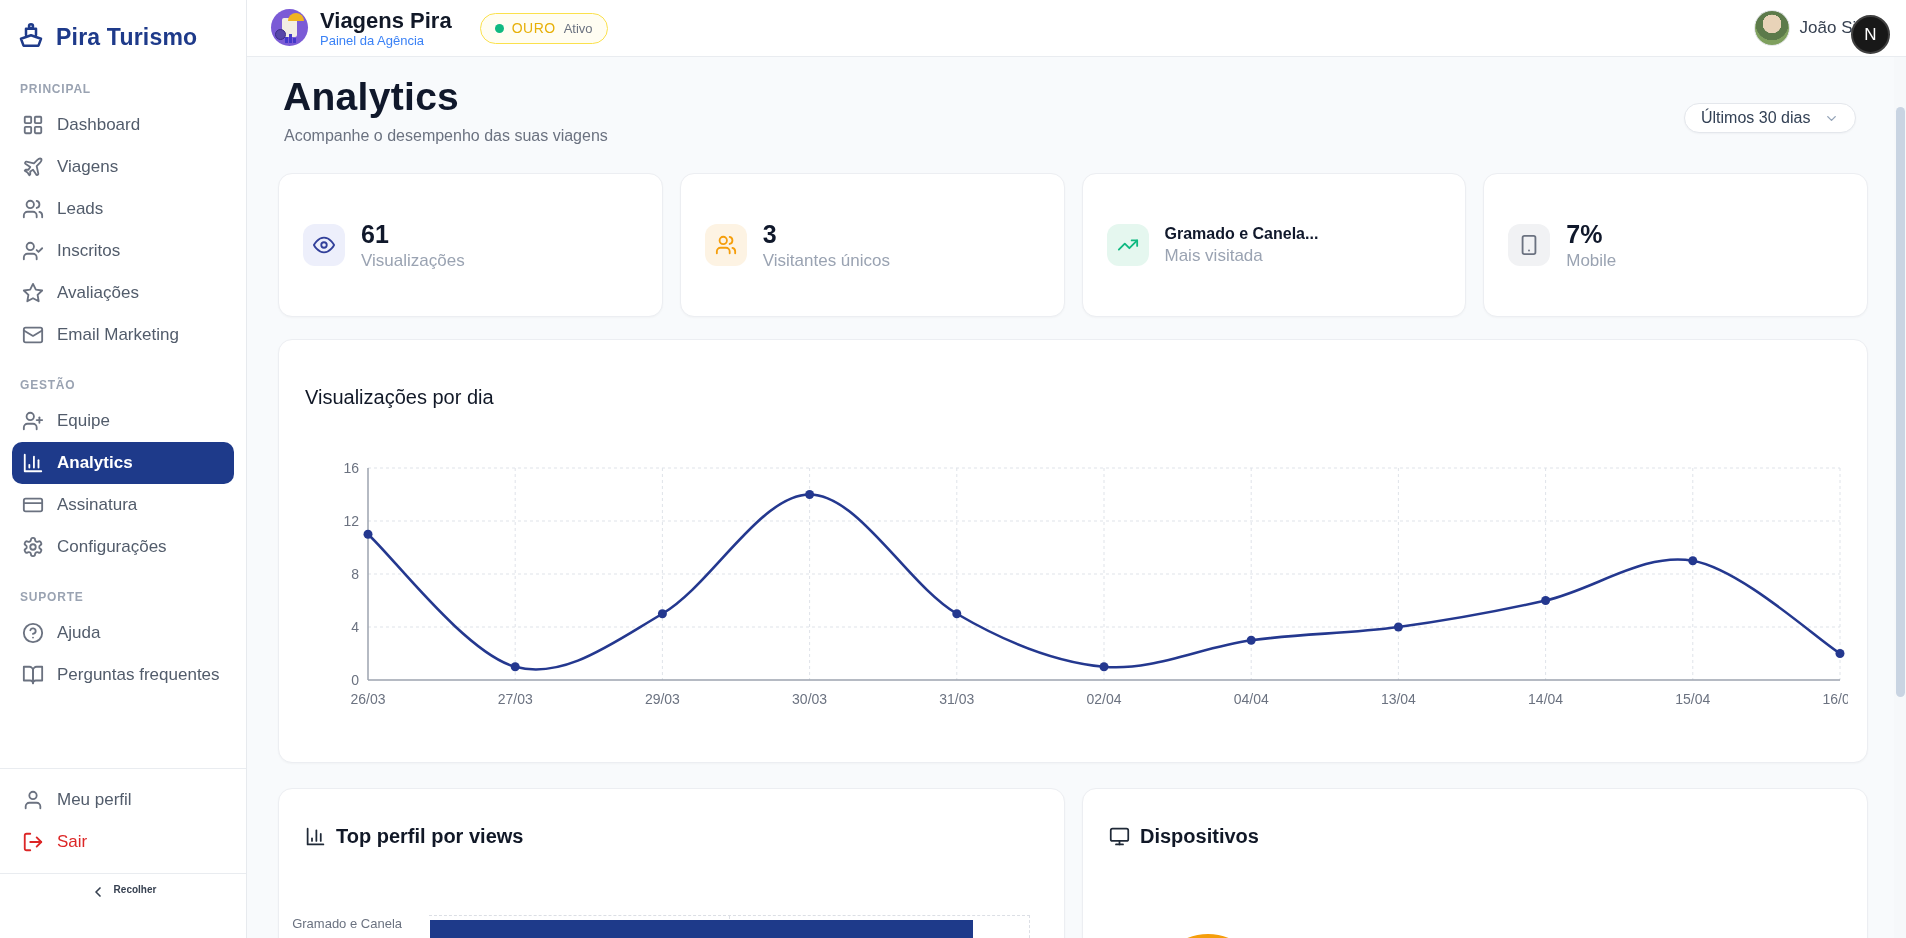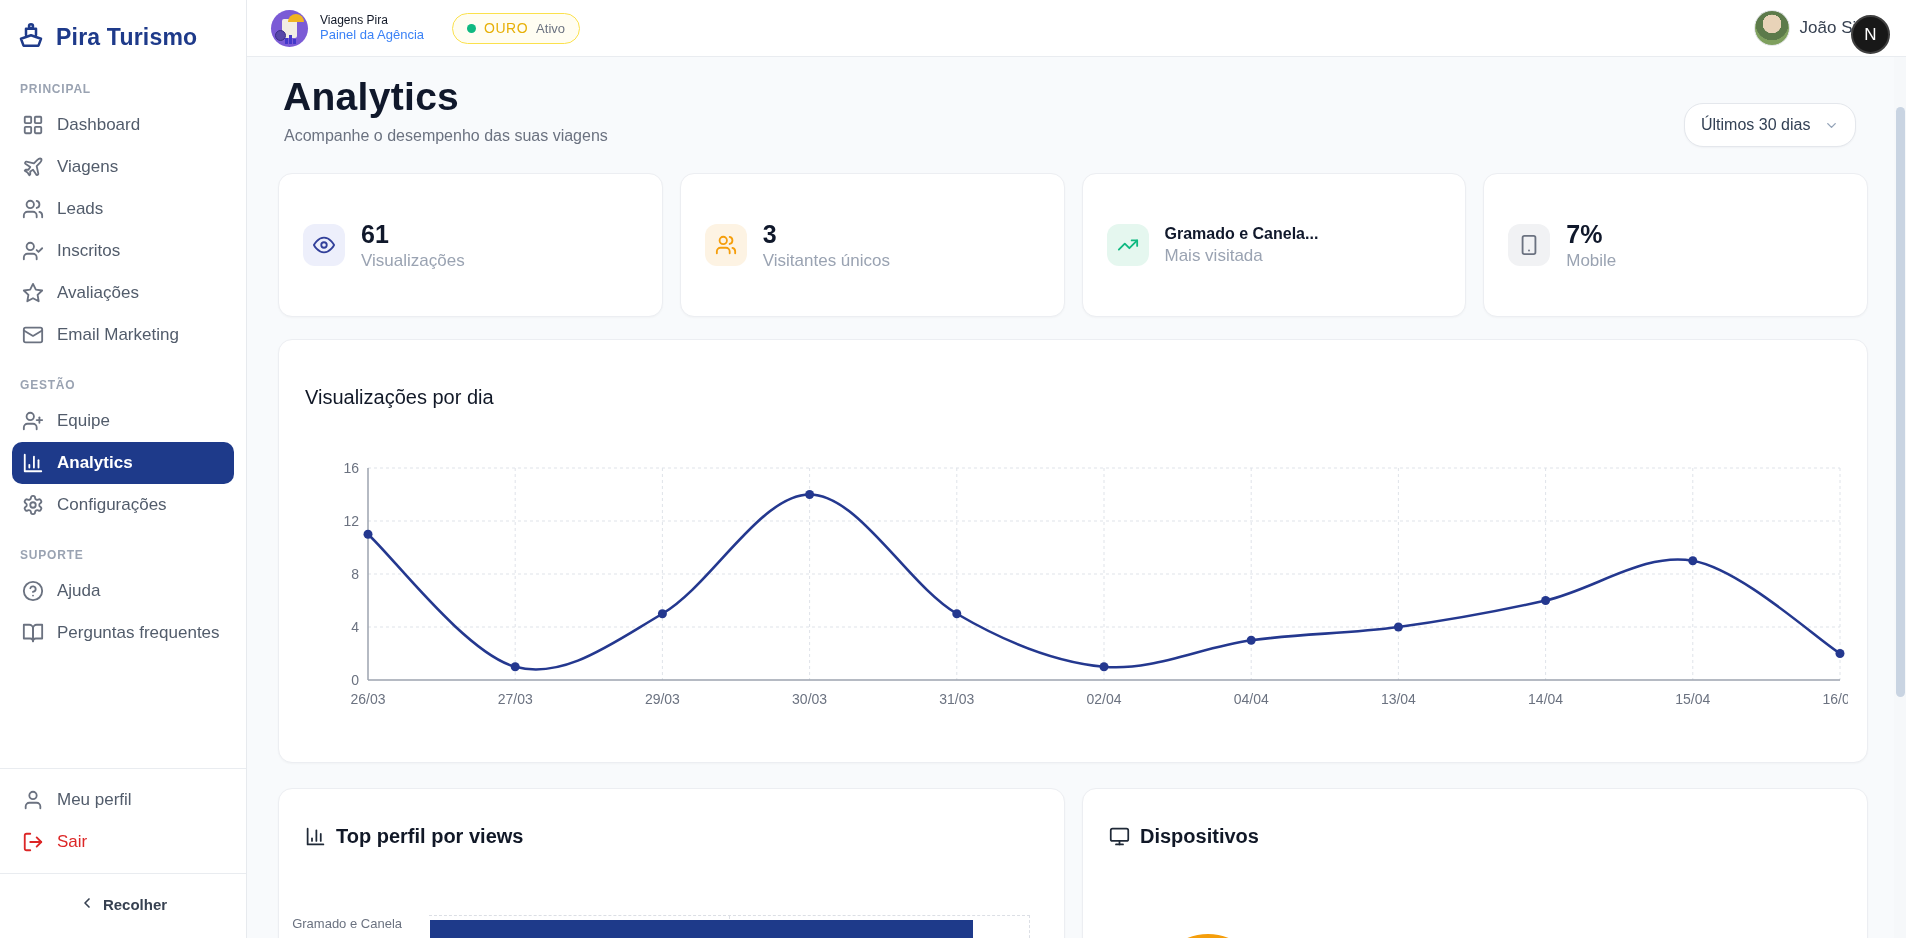--- a/index.html
+++ b/index.html
@@ -16,54 +16,54 @@
   .nav-item { display:flex; align-items:center; gap:13px; height:42px; padding:0 10px; border-radius:10px;
               color:#525c6b; font-size:17px; cursor:pointer; }
   .nav-item .nicon { width:22px; height:22px; display:inline-flex; color:#6b7280; }
   .nav-item svg { width:22px; height:22px; }
   .nav-item.active { background:#1e3a8a; color:#ffffff; font-weight:bold; }
   .nav-item.active .nicon { color:#ffffff; }
   .nav-item.danger { color:#dc2626; }
   .nav-item.danger .nicon { color:#dc2626; }
   .side-divider { border-top:1px solid #e9ecf0; margin:10px -12px; }
   .spacer { flex:1; }
-  .collapse-row { display:flex; align-items:center; justify-content:center; gap:8px; height:40px;
-                  font-size:15px; font-weight:bold; color:#374151; cursor:pointer; }
+  .collapse-row { display:flex; align-items:flex-start; justify-content:center; gap:8px; height:40px;
+                  font-size:10px; font-weight:bold; color:#374151; cursor:pointer; }
   .collapse-row svg { width:16px; height:16px; }
 
   
   .main { flex:1; display:flex; flex-direction:column; position:relative; }
   .topbar { height:57px; background:#ffffff; border-bottom:1px solid #e9ecf0; display:flex; align-items:center;
             padding:0 28px 0 24px; position:relative; z-index:5; }
   .agency { display:flex; align-items:center; gap:12px; }
   .agency-avatar { width:37px; height:37px; border-radius:50%; background:#7b5bd6; position:relative; overflow:hidden; }
   .clipboard { position:absolute; left:11px; top:9px; width:15px; height:19px; background:#f1ede4; border-radius:2px; }
   .clipbar { position:absolute; background:#4338ca; width:3px; bottom:3px; }
   .hat { position:absolute; left:17px; top:4px; width:16px; height:8px; background:#f0b421; border-radius:8px 8px 0 0; }
   .globe { position:absolute; left:4px; top:20px; width:11px; height:11px; border-radius:50%; background:#5747a8; border:1px solid #3c2f86; }
-  .agency-name { font-size:12px; font-weight:normal; color:#111827; line-height:1.15; }
+  .agency-name { font-size:22px; font-weight:bold; color:#111827; line-height:1.15; }
   .agency-sub { font-size:13px; color:#3b82f6; }
   .plan-badge { display:flex; align-items:center; gap:8px; margin-left:28px; height:31px; padding:0 14px;
                 border:1.5px solid #fbe14c; border-radius:16px; background:#fffdf2; }
   .plan-dot { width:9px; height:9px; border-radius:50%; background:#10b981; }
   .plan-tier { font-size:14px; font-weight:normal; color:#e7b008; letter-spacing:.5px; }
   .plan-status { font-size:13px; color:#6b7280; }
   .user-area { margin-left:auto; display:flex; align-items:center; gap:10px; cursor:pointer; }
   .user-avatar { width:36px; height:36px; border-radius:50%;
                  background:radial-gradient(circle at 50% 38%, #e8d3b8 0 34%, #5c7a4a 35% 60%, #7fa05e 61%); border:1px solid #e5e7eb; }
   .user-name { font-size:17px; color:#374151; }
   .dev-badge { position:absolute; right:16px; top:15px; width:39px; height:39px; border-radius:50%;
                background:#181818; border:2px solid #3f3f3f; color:#fff; display:flex; align-items:center;
                justify-content:center; font-size:17px; z-index:9; cursor:pointer; }
 
   .content { position:relative; flex:1; overflow:hidden; }
 
   .page-title { position:absolute; left:36px; top:18px; font-size:39px; font-weight:800; color:#10182b; letter-spacing:.3px; }
   .page-sub { position:absolute; left:37px; top:70px; font-size:16px; color:#6b7280; }
-  .range-select { position:absolute; right:50px; top:46px; width:172px; height:44px; background:#fff;
+  .range-select { position:absolute; right:50px; top:46px; width:172px; height:30px; background:#fff;
                   border:1px solid #e4e7ec; border-radius:19px; display:flex; align-items:center;
                   padding:0 16px; gap:8px; font-size:16px; color:#334155; cursor:pointer; box-shadow:0 1px 2px rgba(16,24,40,.04); }
   .range-select svg { width:15px; height:15px; margin-left:auto; color:#94a3b8; }
 
   .stats-row { position:absolute; left:31px; top:116px; width:1590px; display:flex; gap:17px; }
   .stat-card { flex:1; height:144px; background:#fff; border:1px solid #eceef2; border-radius:14px;
                display:flex; align-items:center; padding:0 24px; gap:16px; box-shadow:0 1px 2px rgba(16,24,40,.03); }
   .stat-tile { width:42px; height:42px; border-radius:12px; display:flex; align-items:center; justify-content:center; }
   .stat-tile svg { width:22px; height:22px; }
   .tile-views { background:#edeffb; color:#32409a; }
@@ -191,20 +191,29 @@
     <div class="nav-item active">
       <span class="nicon">
         <svg viewBox="0 0 24 24" fill="none" stroke="currentColor" stroke-width="2" stroke-linecap="round" stroke-linejoin="round">
             <path d="M3 3v18h18"></path>
             <path d="M18 17V9"></path>
             <path d="M13 17V5"></path>
             <path d="M8 17v-3"></path>
           </svg>
       </span>
       <span>Analytics</span>
+    </div>
+    <div class="nav-item">
+      <span class="nicon">
+        <svg viewBox="0 0 24 24" fill="none" stroke="currentColor" stroke-width="2" stroke-linecap="round" stroke-linejoin="round">
+            <rect x="2" y="5" width="20" height="14" rx="2"></rect>
+            <line x1="2" y1="10" x2="22" y2="10"></line>
+          </svg>
+      </span>
+      <span>Assinatura</span>
     </div>
     <div class="nav-item">
       <span class="nicon">
         <svg viewBox="0 0 24 24" fill="none" stroke="currentColor" stroke-width="2" stroke-linecap="round" stroke-linejoin="round">
             <path d="M12.22 2h-.44a2 2 0 0 0-2 2v.18a2 2 0 0 1-1 1.73l-.43.25a2 2 0 0 1-2 0l-.15-.08a2 2 0 0 0-2.73.73l-.22.38a2 2 0 0 0 .73 2.73l.15.1a2 2 0 0 1 1 1.72v.51a2 2 0 0 1-1 1.74l-.15.09a2 2 0 0 0-.73 2.73l.22.38a2 2 0 0 0 2.73.73l.15-.08a2 2 0 0 1 2 0l.43.25a2 2 0 0 1 1 1.73V20a2 2 0 0 0 2 2h.44a2 2 0 0 0 2-2v-.18a2 2 0 0 1 1-1.73l.43-.25a2 2 0 0 1 2 0l.15.08a2 2 0 0 0 2.73-.73l.22-.39a2 2 0 0 0-.73-2.73l-.15-.08a2 2 0 0 1-1-1.74v-.5a2 2 0 0 1 1-1.74l.15-.09a2 2 0 0 0 .73-2.73l-.22-.38a2 2 0 0 0-2.73-.73l-.15.08a2 2 0 0 1-2 0l-.43-.25a2 2 0 0 1-1-1.73V4a2 2 0 0 0-2-2z"></path>
             <circle cx="12" cy="12" r="3"></circle>
           </svg>
       </span>
       <span>Configurações</span>
     </div>

